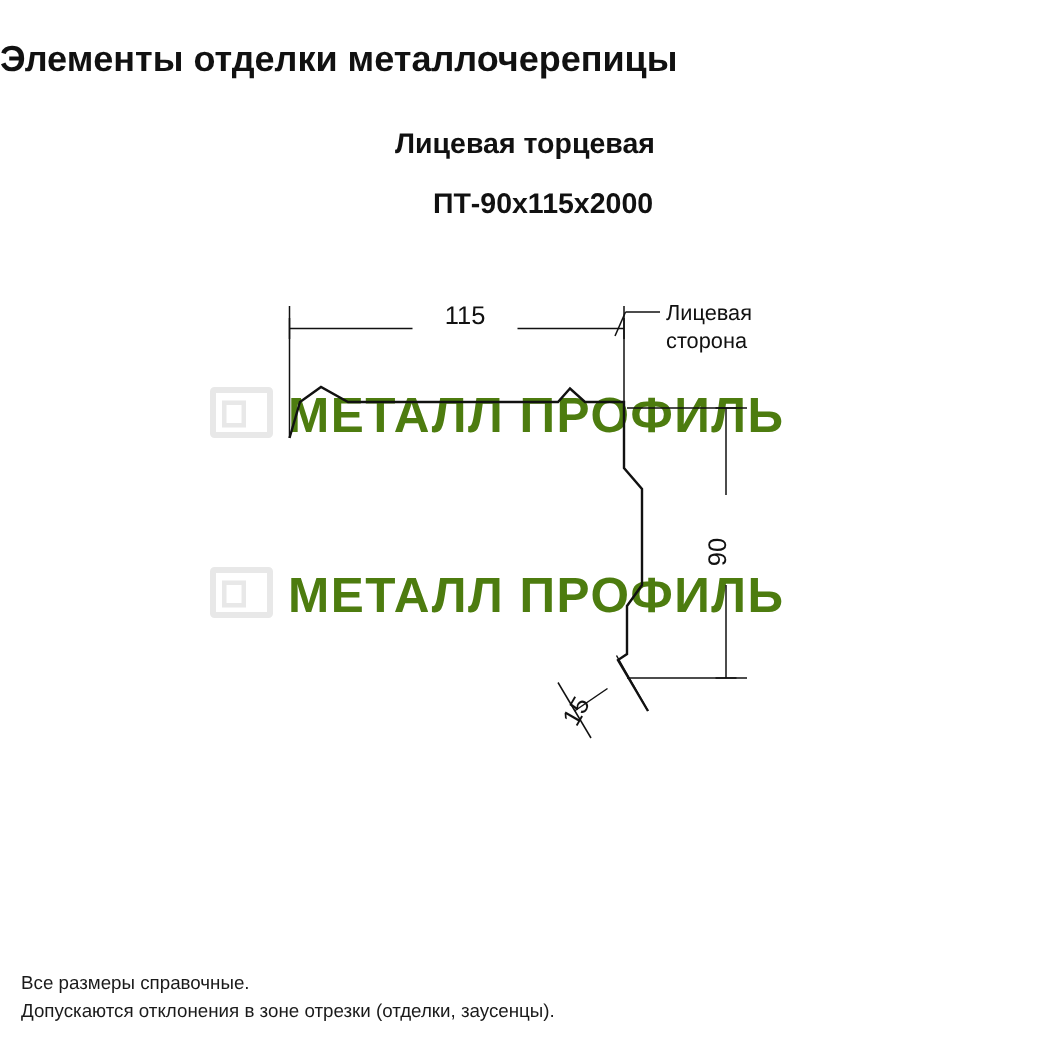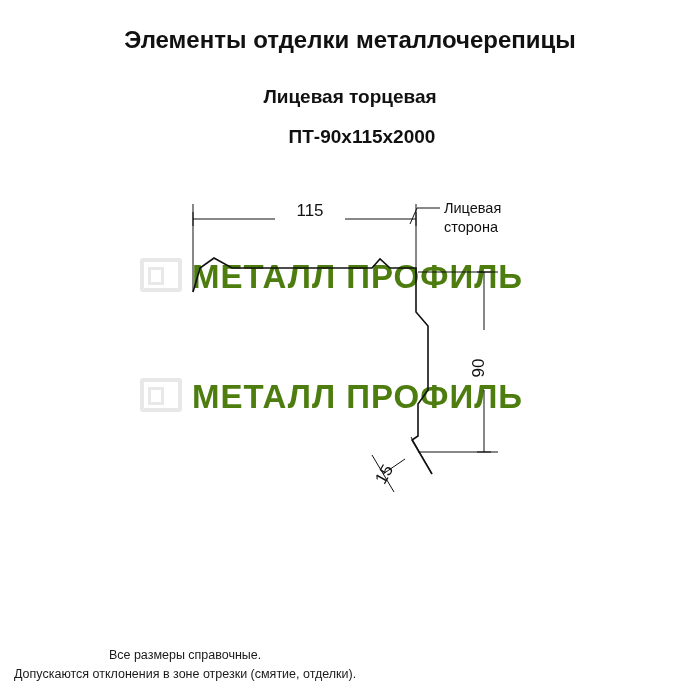--- a/index.html
+++ b/index.html
@@ -18,21 +18,20 @@
   .page {
     position: relative;
     width: 700px;
     height: 700px;
   }
   .title {
     position: absolute;
     top: 26px;
     left: 0;
     width: 700px;
-    text-align: center;
     font-size: 24px;
     font-weight: bold;
     letter-spacing: 0px;
     color: #111111;
   }
   .subtitle {
     position: absolute;
     top: 86px;
     left: 0;
     width: 700px;
@@ -62,21 +61,20 @@
   .footer {
     position: absolute;
     left: 14px;
     bottom: 16px;
     font-size: 12.5px;
     line-height: 19px;
     color: #1a1a1a;
   }
   .footer div {
     white-space: nowrap;
-    text-align: center;
   }
   .wm {
     position: absolute;
     font-family: "Liberation Sans", sans-serif;
     font-weight: bold;
     color: #4d7c0f;
     font-size: 33px;
     letter-spacing: 1px;
     white-space: nowrap;
     user-select: none;
@@ -182,16 +180,16 @@
     <text class="label-dim" x="310" y="216" text-anchor="middle">115</text>
     <text class="label-dim" x="484" y="368" text-anchor="middle" transform="rotate(-90 484 368)">90</text>
     <text class="label-dim" x="389" y="477" text-anchor="middle" transform="rotate(-60 389 477)">15</text>
 
     <text class="label-face" x="444" y="213">Лицевая</text>
     <text class="label-face" x="444" y="232">сторона</text>
   </svg>
 
   <div class="footer">
     <div>Все размеры справочные.</div>
-    <div>Допускаются отклонения в зоне отрезки (смятие, отделки).</div>
+    <div>Допускаются отклонения в зоне отрезки (отделки, заусенцы).</div>
   </div>
 
 </div>
 
 </body></html>

